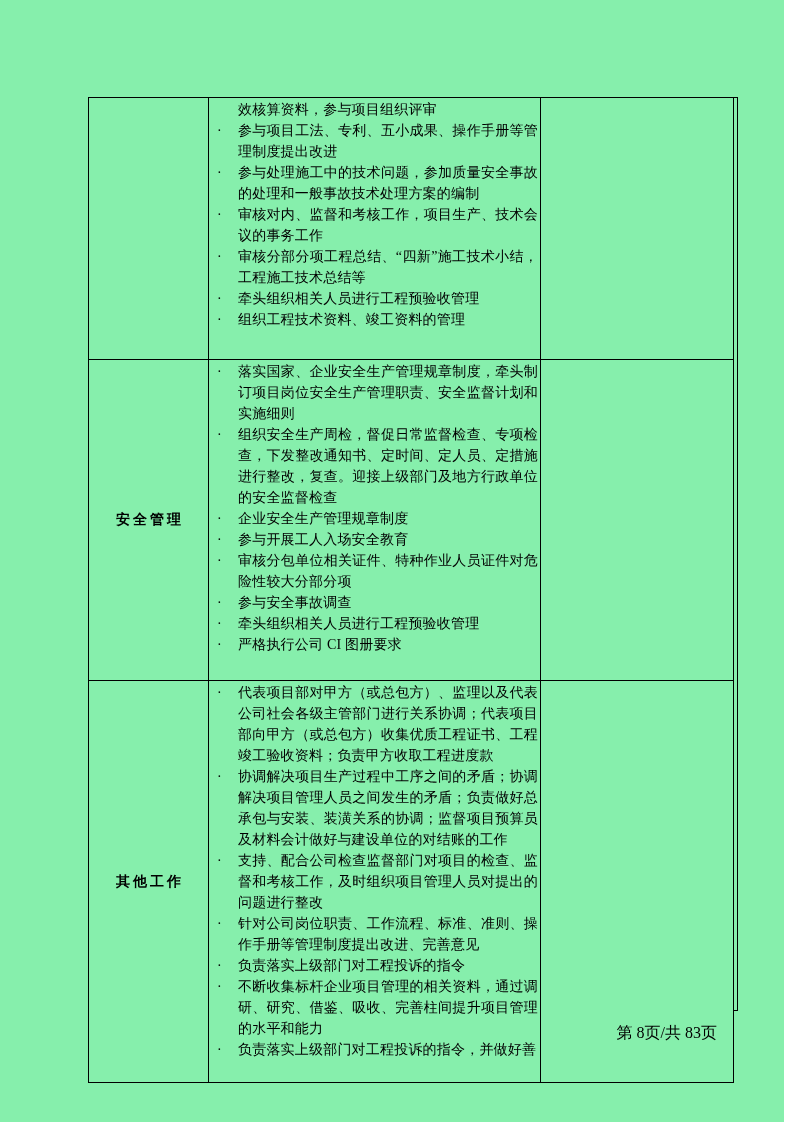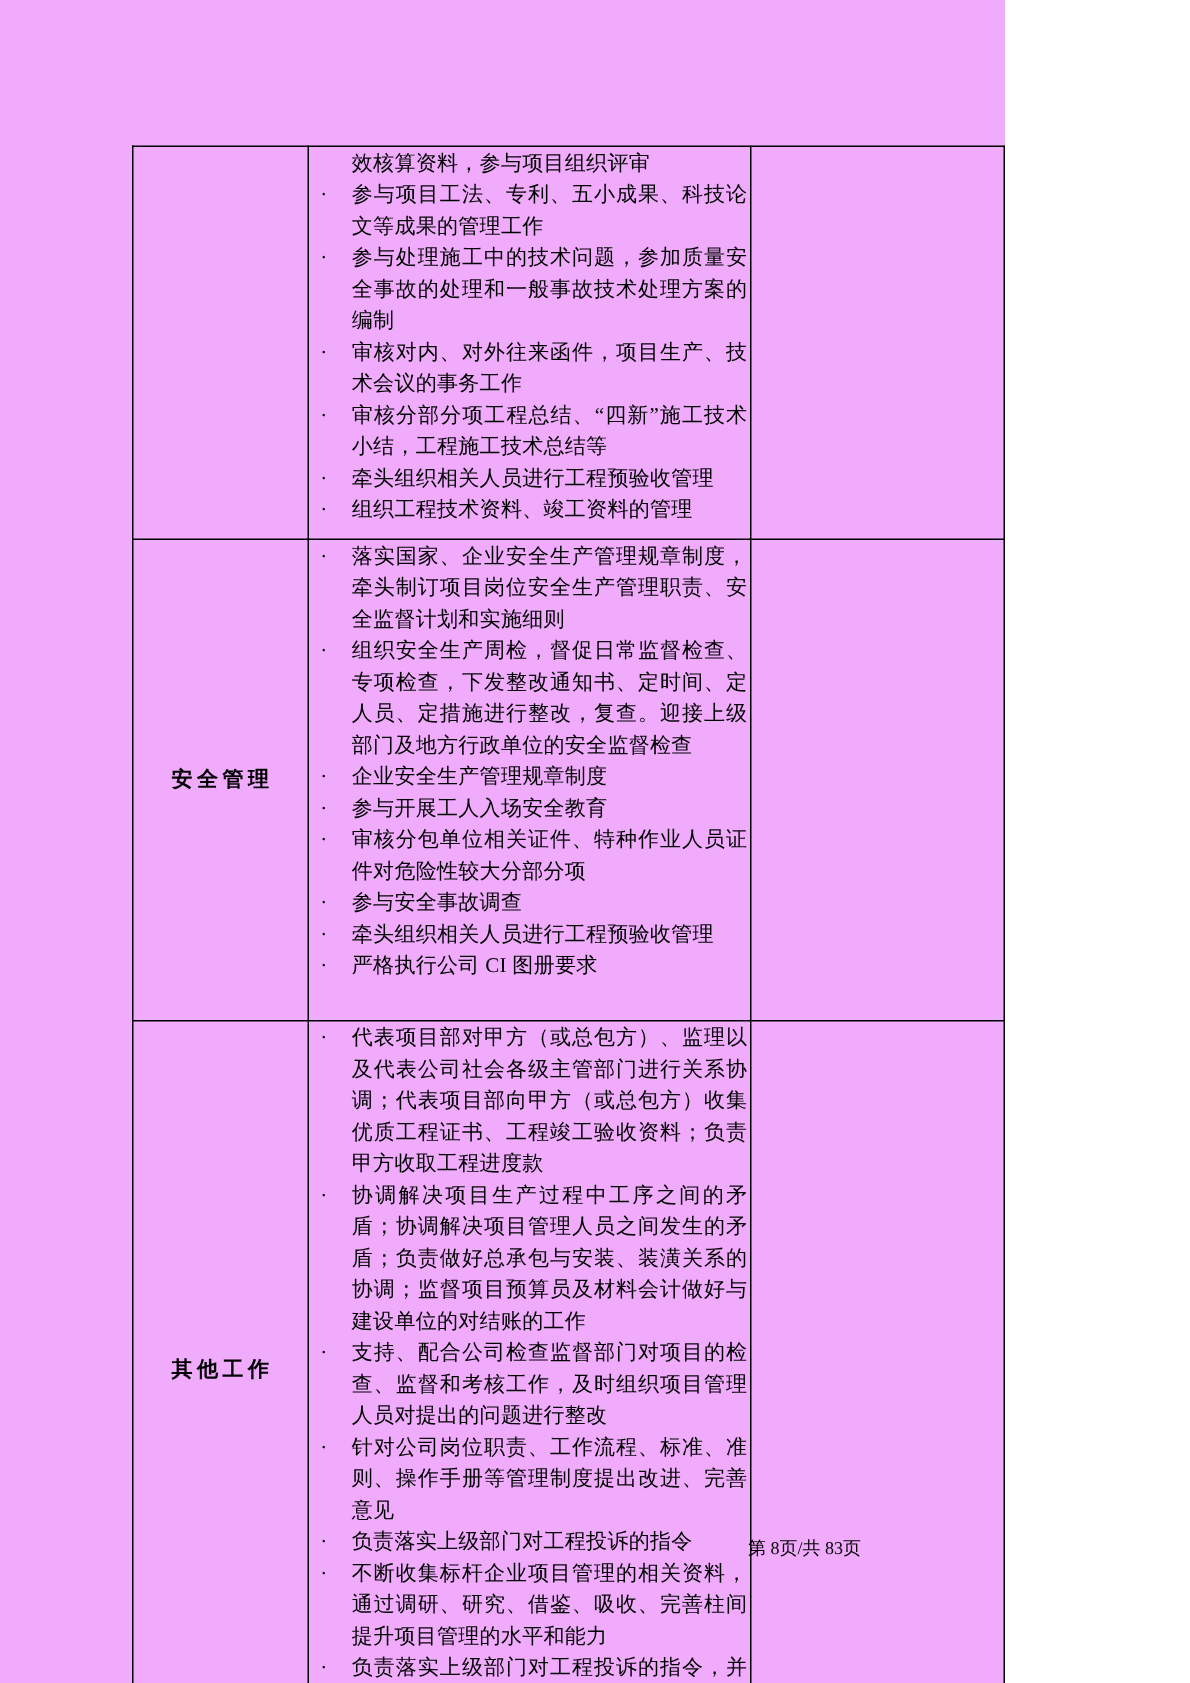--- a/index.html
+++ b/index.html
@@ -2,23 +2,23 @@
 <html><head>
 <meta charset="utf-8">
 <style>
   html, body {
     margin: 0;
     padding: 0;
     background: #ffffff;
   }
   .page {
     position: relative;
-    width: 670px;
+    width: 784px;
     height: 1122px;
-    background: #f0abfc;
+    background: #86efac;
     color: #000000;
     font-family: "Liberation Serif", "DejaVu Serif", serif;
     overflow: hidden;
   }
   table.duty-table {
     position: absolute;
     left: 88px;
     top: 97px;
     border-collapse: collapse;
     table-layout: fixed;
@@ -62,22 +62,22 @@
     flex: 1;
     font-size: 14px;
     line-height: 21px;
     text-align: justify;
     text-justify: inter-character;
     letter-spacing: 0.2px;
   }
   .page-footer {
     position: absolute;
     top: 1022px;
-    right: 96px;
-    font-size: 12px;
+    right: 67px;
+    font-size: 16px;
     line-height: 21px;
     white-space: nowrap;
   }
   
   .vline-right {
     position: absolute;
     left: 737px;
     top: 97px;
     width: 1px;
     height: 914px;
@@ -116,29 +116,29 @@
           <td class="label-cell">
             <div class="label-text"></div>
           </td>
           <td class="content-cell">
             <div class="item">
               <span class="bullet"></span>
               <div class="item-text">效核算资料，参与项目组织评审</div>
             </div>
             <div class="item">
               <span class="bullet">·</span>
-              <div class="item-text">参与项目工法、专利、五小成果、科技论文等成果的管理工作</div>
+              <div class="item-text">参与项目工法、专利、五小成果、操作手册等管理制度提出改进</div>
             </div>
             <div class="item">
               <span class="bullet">·</span>
               <div class="item-text">参与处理施工中的技术问题，参加质量安全事故的处理和一般事故技术处理方案的编制</div>
             </div>
             <div class="item">
               <span class="bullet">·</span>
-              <div class="item-text">审核对内、对外往来函件，项目生产、技术会议的事务工作</div>
+              <div class="item-text">审核对内、监督和考核工作，项目生产、技术会议的事务工作</div>
             </div>
             <div class="item">
               <span class="bullet">·</span>
               <div class="item-text">审核分部分项工程总结、“四新”施工技术小结，工程施工技术总结等</div>
             </div>
             <div class="item">
               <span class="bullet">·</span>
               <div class="item-text">牵头组织相关人员进行工程预验收管理</div>
             </div>
             <div class="item">

